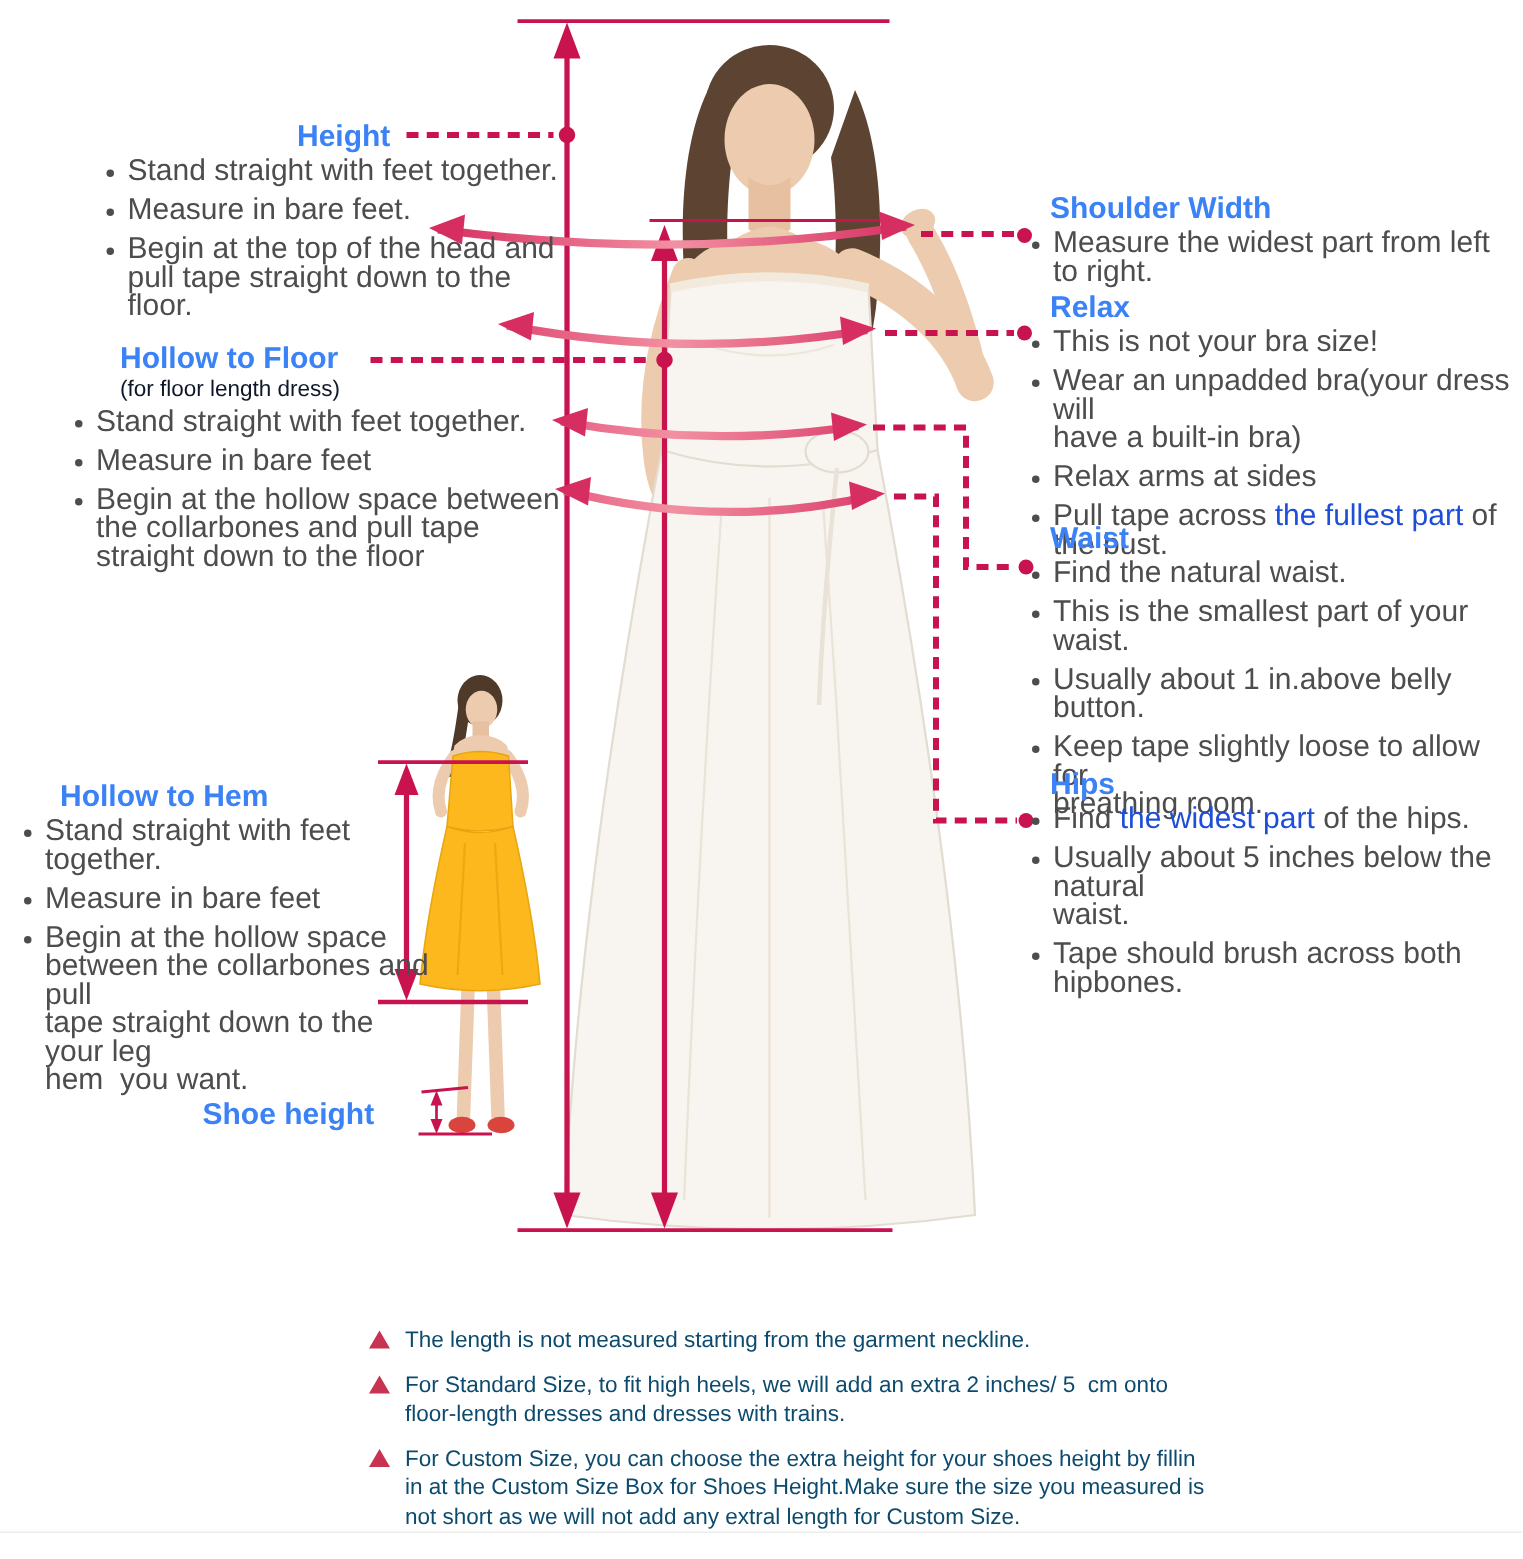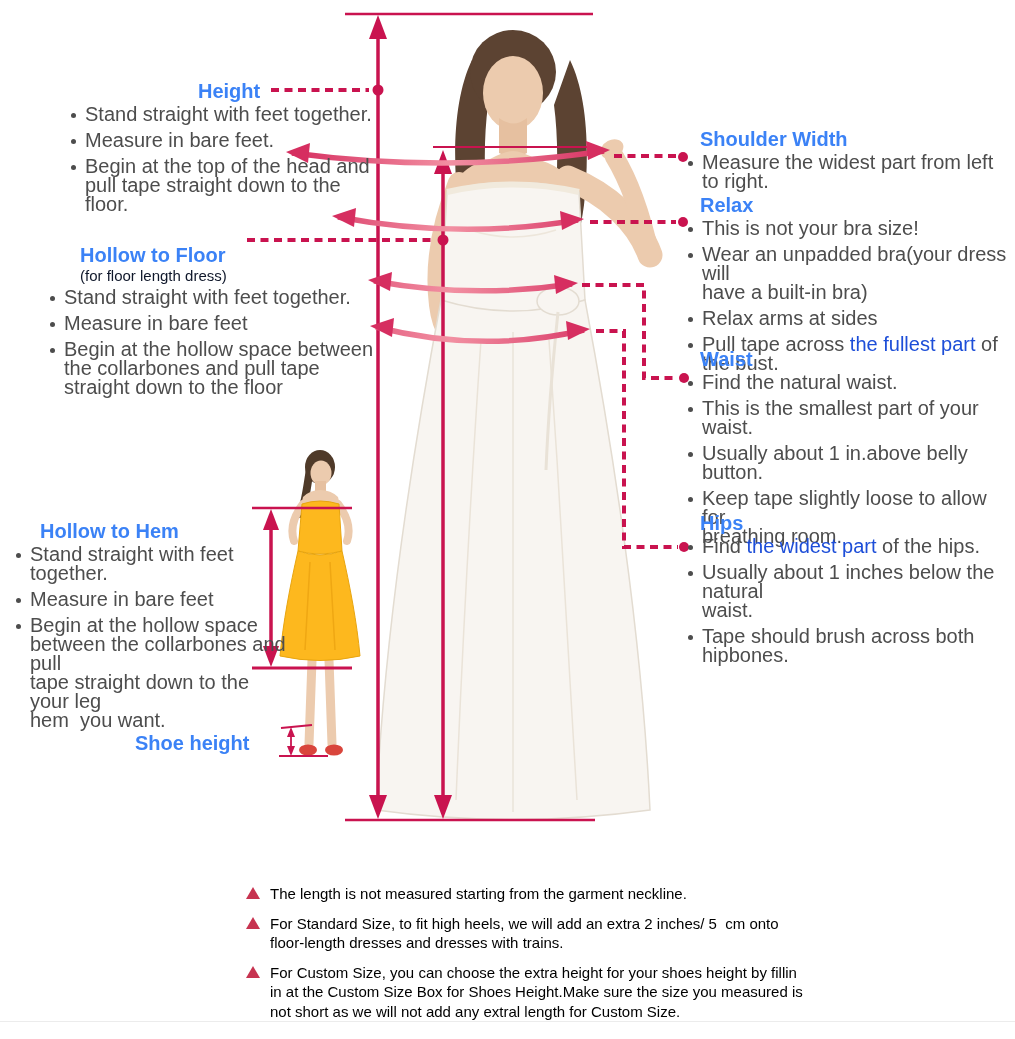--- a/index.html
+++ b/index.html
@@ -13,21 +13,21 @@
   .sec-subtitle{font-size:15px;color:#0f172a;line-height:17px;margin:-2px 0 4px 0;white-space:nowrap;}
   ul.bullets{list-style:none;margin:0;padding:0;}
   ul.bullets li{display:flex;align-items:flex-start;margin:0 0 7px 0;}
   .dot{flex:0 0 auto;width:5px;height:5px;border-radius:50%;background:#4D4D4D;margin:8px 9px 0 0;}
   .btxt{font-size:20px;color:#4D4D4D;line-height:19px;white-space:pre-wrap;}
   .hl{color:#1d4ed8;}
   .notes{position:absolute;left:246px;top:884px;width:700px;}
   .note{display:flex;align-items:flex-start;margin-bottom:10px;}
   .tri{flex:0 0 auto;width:0;height:0;border-left:7px solid transparent;border-right:7px solid transparent;
        border-bottom:12px solid #C73350;margin:3px 10px 0 0;}
-  .ntxt{font-size:15px;color:#000000;line-height:19.5px;white-space:pre-wrap;}
+  .ntxt{font-size:15px;color:#0c4a6e;line-height:19.5px;white-space:pre-wrap;}
   .baseline{position:absolute;left:0;top:1021px;width:1015px;height:1px;background:#ececec;}
 </style>
 </head>
 <body>
 
 <div id="canvas">
 
   <svg class="overlay" width="1015" height="1039" viewBox="0 0 1015 1039">
     <defs>
       <linearGradient id="ribbon" gradientUnits="userSpaceOnUse" x1="290" y1="0" x2="610" y2="0">
@@ -156,21 +156,21 @@
           <span class="btxt">Measure in bare feet.</span>
         </li>
       <li>
           <span class="dot"></span>
           <span class="btxt">Begin at the top of the head and
 pull tape straight down to the floor.</span>
         </li>
     </ul>
   </div>
 
-  <div class="section" style="left:44px;top:244px;width:330px;">
+  <div class="section" style="left:44px;top:228px;width:330px;">
     <div class="sec-title" style="margin-left:36px;">Hollow to Floor</div>
     <div class="sec-subtitle" style="margin-left:36px;">(for floor length dress)</div>
     <ul class="bullets" style="margin-left:6px;">
       <li>
           <span class="dot"></span>
           <span class="btxt">Stand straight with feet together.</span>
         </li>
       <li>
           <span class="dot"></span>
           <span class="btxt">Measure in bare feet</span>
@@ -268,21 +268,21 @@
 
   <div class="section" style="left:684px;top:512px;width:331px;">
     <div class="sec-title" style="margin-left:16px;">Hips</div>
     <ul class="bullets" style="margin-left:4px;">
       <li>
           <span class="dot"></span>
           <span class="btxt"><span>Find </span><span class="hl">the widest part</span><span> of the hips.</span></span>
         </li>
       <li>
           <span class="dot"></span>
-          <span class="btxt">Usually about 1 inches below the natural
+          <span class="btxt">Usually about 5 inches below the natural
 waist.</span>
         </li>
       <li>
           <span class="dot"></span>
           <span class="btxt">Tape should brush across both hipbones.</span>
         </li>
     </ul>
   </div>
 
   <div class="notes">

